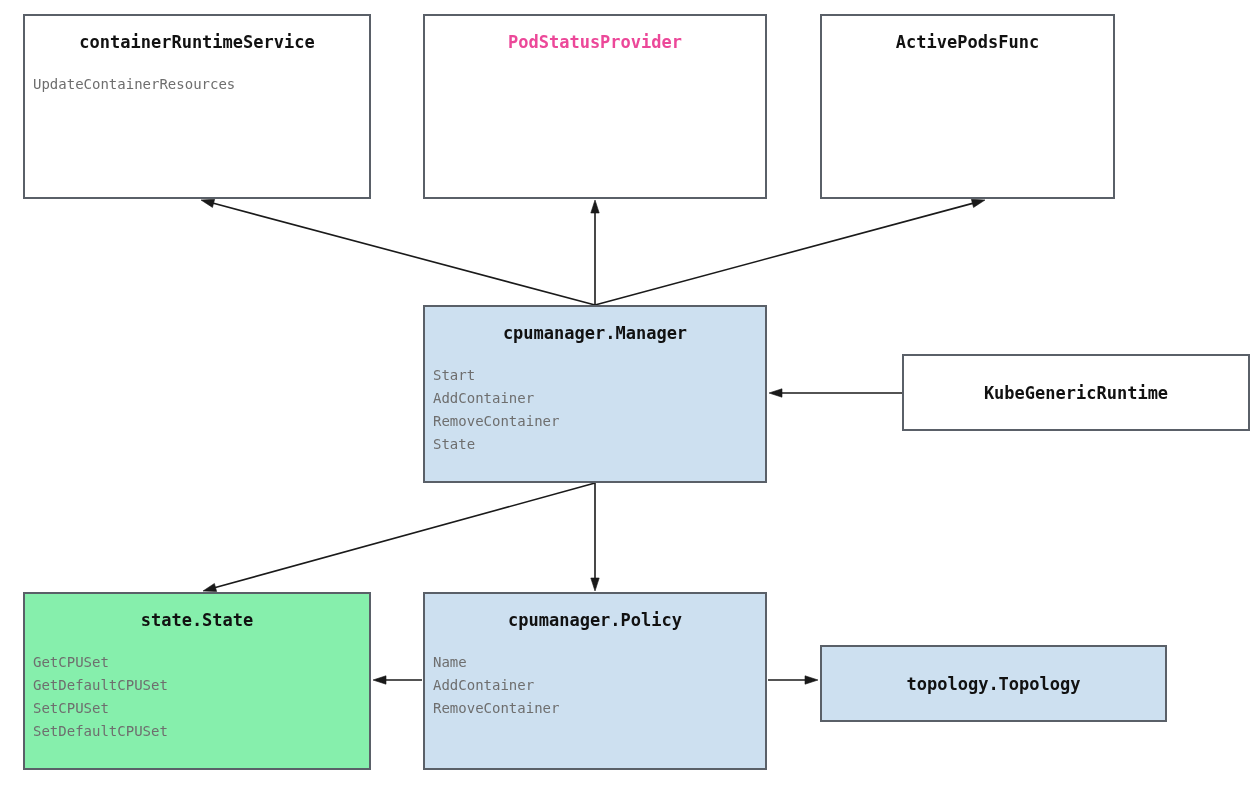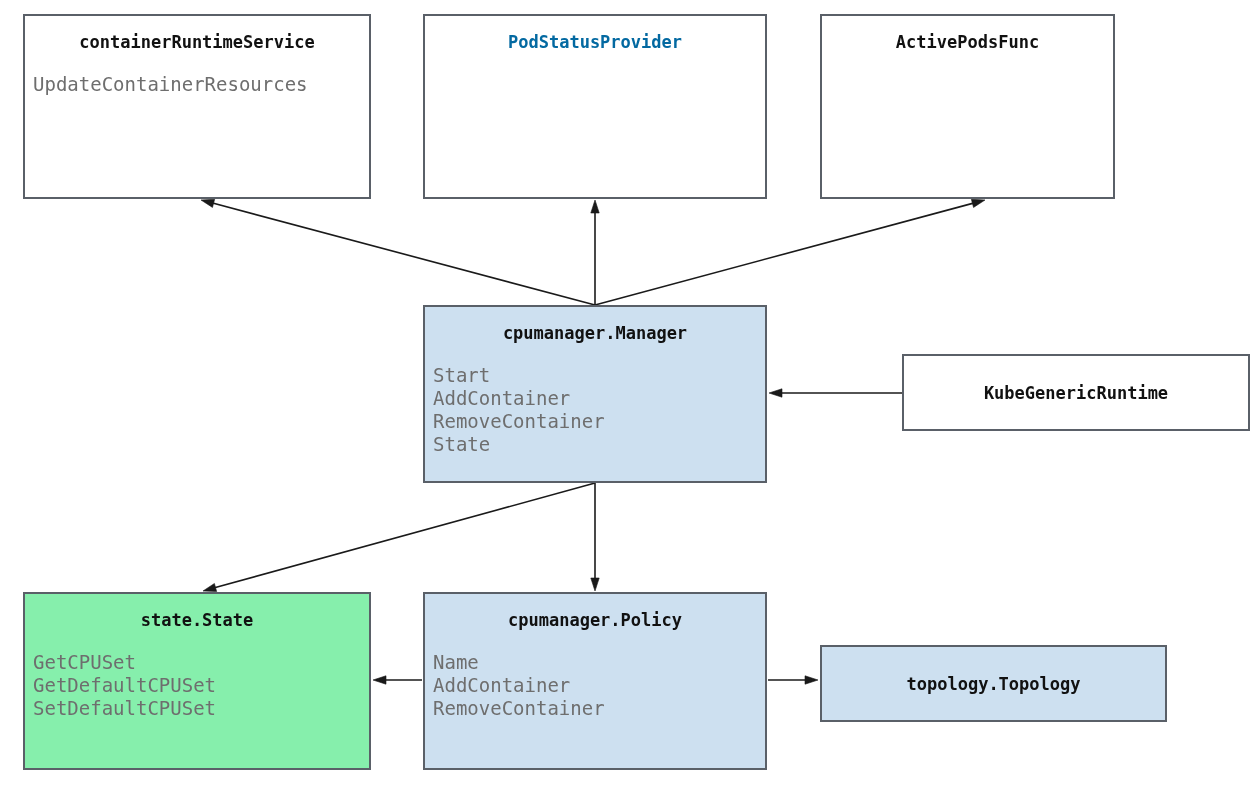--- a/index.html
+++ b/index.html
@@ -48,21 +48,21 @@
     white-space: nowrap;
   }
   .node-title.t-top   { top: 16px; }
   .node-title.t-mid   { top: 50%; margin-top: -10px; }
   .node-members {
     position: absolute;
     left: 8px;
     right: 6px;
     font-family: "DejaVu Sans Mono", "Liberation Mono", monospace;
     font-weight: normal;
-    font-size: 19px;
+    font-size: 14px;
     line-height: 23px;
     color: #6e6e6e;
     white-space: nowrap;
   }
   .node-members.m-std { top: 57px; }
   .member { display: block; }
 </style>
 </head>
 <body>
 
@@ -104,21 +104,21 @@
     </svg>
 
   <div id="node-layer">
       <div class="node" style="left: 23px; top: 14px; width: 348px; height: 185px; border-color: rgb(90, 96, 104); background: rgb(255, 255, 255);">
         <div class="node-title t-top" style="color: rgb(17, 17, 17);">containerRuntimeService</div>
         <div class="node-members m-std" style="color: rgb(110, 110, 110);">
           <span class="member">UpdateContainerResources</span>
         </div>
       </div>
       <div class="node" style="left: 423px; top: 14px; width: 344px; height: 185px; border-color: rgb(90, 96, 104); background: rgb(255, 255, 255);">
-        <div class="node-title t-top" style="color: #0369a1;">PodStatusProvider</div>
+        <div class="node-title t-top" style="color: #ec4899;">PodStatusProvider</div>
       </div>
       <div class="node" style="left: 820px; top: 14px; width: 295px; height: 185px; border-color: rgb(90, 96, 104); background: rgb(255, 255, 255);">
         <div class="node-title t-top" style="color: rgb(17, 17, 17);">ActivePodsFunc</div>
       </div>
       <div class="node filled" style="left: 423px; top: 305px; width: 344px; height: 178px; border-color: rgb(90, 96, 104); background: rgb(205, 224, 240);">
         <div class="node-title t-top" style="color: rgb(17, 17, 17);">cpumanager.Manager</div>
         <div class="node-members m-std" style="color: rgb(110, 110, 110);">
           <span class="member">Start</span>
           <span class="member">AddContainer</span>
           <span class="member">RemoveContainer</span>
@@ -126,20 +126,21 @@
         </div>
       </div>
       <div class="node" style="left: 902px; top: 354px; width: 348px; height: 77px; border-color: rgb(90, 96, 104); background: rgb(255, 255, 255);">
         <div class="node-title t-mid" style="color: rgb(17, 17, 17);">KubeGenericRuntime</div>
       </div>
       <div class="node filled" style="left: 23px; top: 592px; width: 348px; height: 178px; border-color: rgb(90, 96, 104); background: #86efac;">
         <div class="node-title t-top" style="color: rgb(17, 17, 17);">state.State</div>
         <div class="node-members m-std" style="color: rgb(110, 110, 110);">
           <span class="member">GetCPUSet</span>
           <span class="member">GetDefaultCPUSet</span>
+          <span class="member">SetCPUSet</span>
           <span class="member">SetDefaultCPUSet</span>
         </div>
       </div>
       <div class="node filled" style="left: 423px; top: 592px; width: 344px; height: 178px; border-color: rgb(90, 96, 104); background: rgb(205, 224, 240);">
         <div class="node-title t-top" style="color: rgb(17, 17, 17); text-align: center;">cpumanager.Policy</div>
         <div class="node-members m-std" style="color: rgb(110, 110, 110);">
           <span class="member">Name</span>
           <span class="member">AddContainer</span>
           <span class="member">RemoveContainer</span>
         </div>

